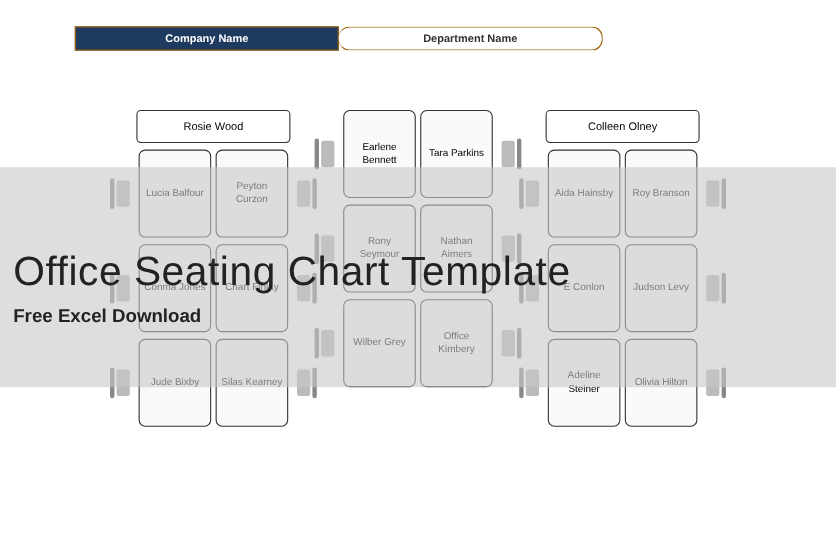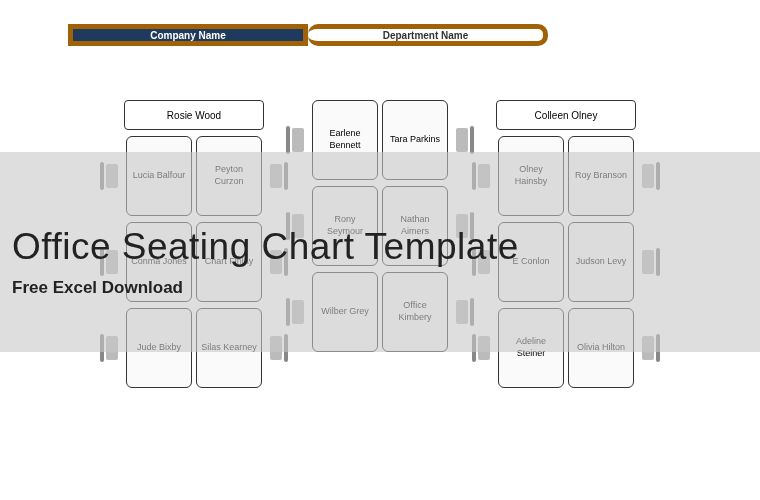--- a/index.html
+++ b/index.html
@@ -1,19 +1,19 @@
 <!DOCTYPE html>
 <html><head>
 <meta charset="utf-8">
 <style>
 * { margin: 0; padding: 0; box-sizing: border-box; }
 body { width: 760px; height: 500px; background: #fff; font-family: Arial, sans-serif; position: relative; overflow: hidden; }
 
 .header-row { display: flex; position: absolute; top: 24px; left: 68px; }
-.hdr-cell { height: 22px; display: flex; align-items: center; justify-content: center; font-size: 10px; font-weight: bold; border: 5px solid #a16207; }
+.hdr-cell { height: 22px; display: flex; align-items: center; justify-content: center; font-size: 10px; font-weight: bold; border: 1px solid #a16207; }
 .hdr-company { width: 240px; background: #1e3a5f; color: #fff; }
 .hdr-dept { width: 240px; background: #fff; color: #333; border-left: none; border-radius: 10px; }
 
 .clusters { position: absolute; top: 100px; left: 0; width: 760px; display: flex; justify-content: center; gap: 48px; }
 .cluster { display: flex; flex-direction: column; align-items: center; gap: 6px; }
 
 .desk-head { width: 140px; height: 30px; border: 1.5px solid #333; border-radius: 4px; display: flex; align-items: center; justify-content: center; font-size: 10px; background: #fff; }
 
 .row-pair { display: flex; gap: 4px; position: relative; }
 .desk { width: 66px; height: 80px; border: 1.5px solid #333; border-radius: 6px; background: #fafafa; display: flex; align-items: center; justify-content: center; font-size: 9px; text-align: center; line-height: 1.3; padding: 4px; }
@@ -83,21 +83,21 @@
       <div class="desk">Wilber Grey</div>
       <div class="desk">Office Kimbery</div>
       <div class="chair chair-r"></div>
     </div>
   </div>
 
   <div class="cluster">
     <div class="desk-head">Colleen Olney</div>
     <div class="row-pair">
       <div class="chair chair-l"></div>
-      <div class="desk">Olney Hainsby</div>
+      <div class="desk">Aida Hainsby</div>
       <div class="desk">Roy Branson</div>
       <div class="chair chair-r"></div>
     </div>
     <div class="row-pair">
       <div class="chair chair-l"></div>
       <div class="desk">E Conlon</div>
       <div class="desk">Judson Levy</div>
       <div class="chair chair-r"></div>
     </div>
     <div class="row-pair">

